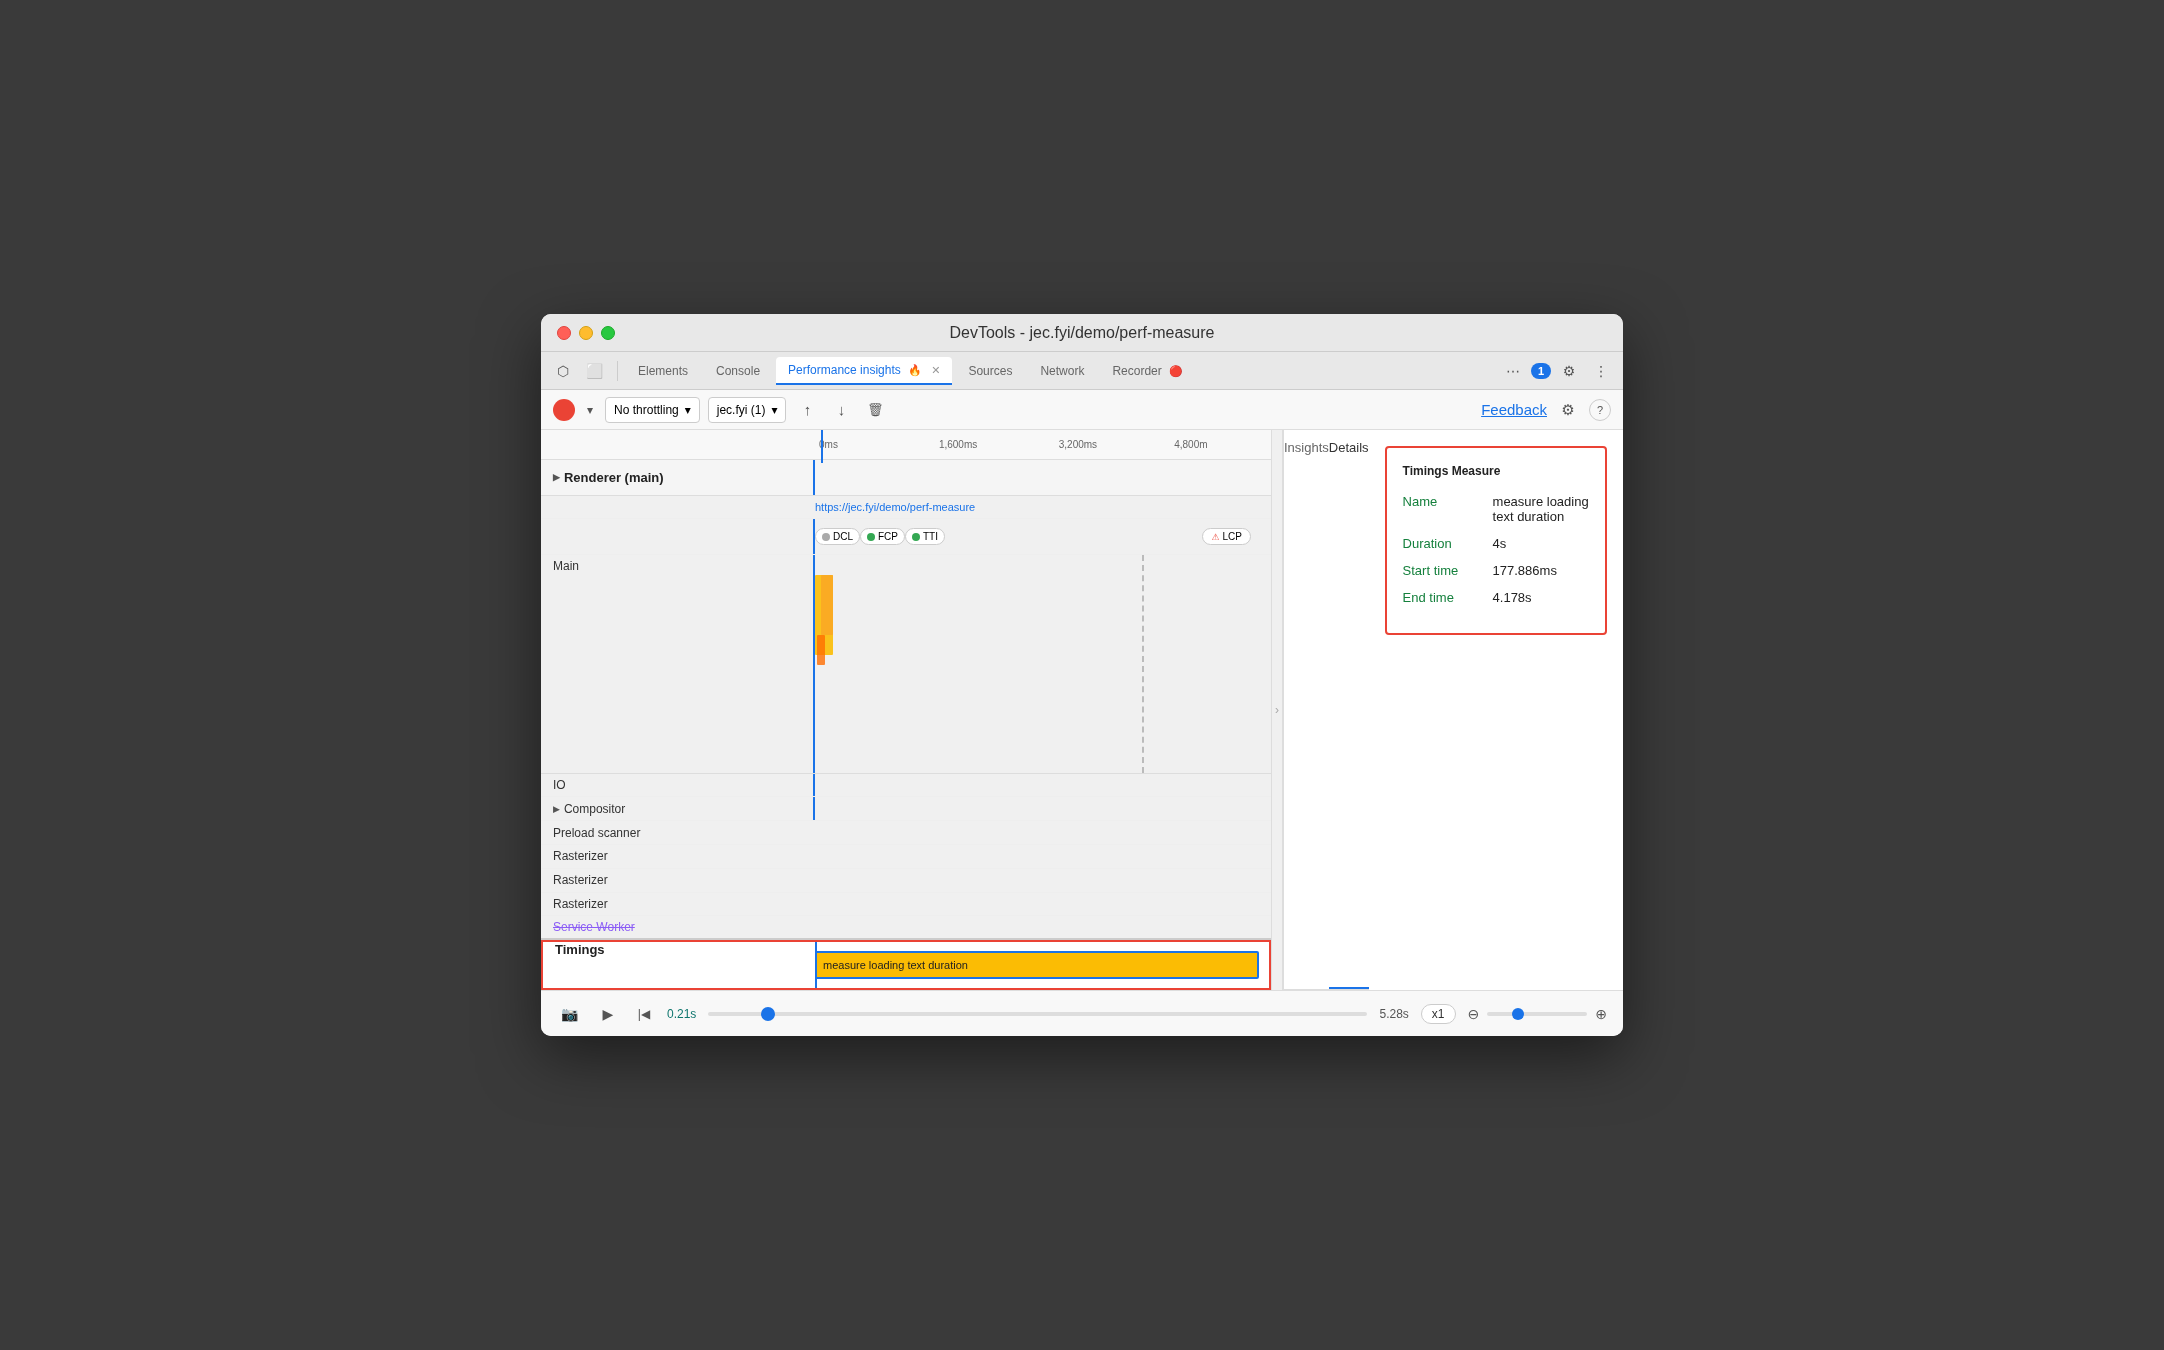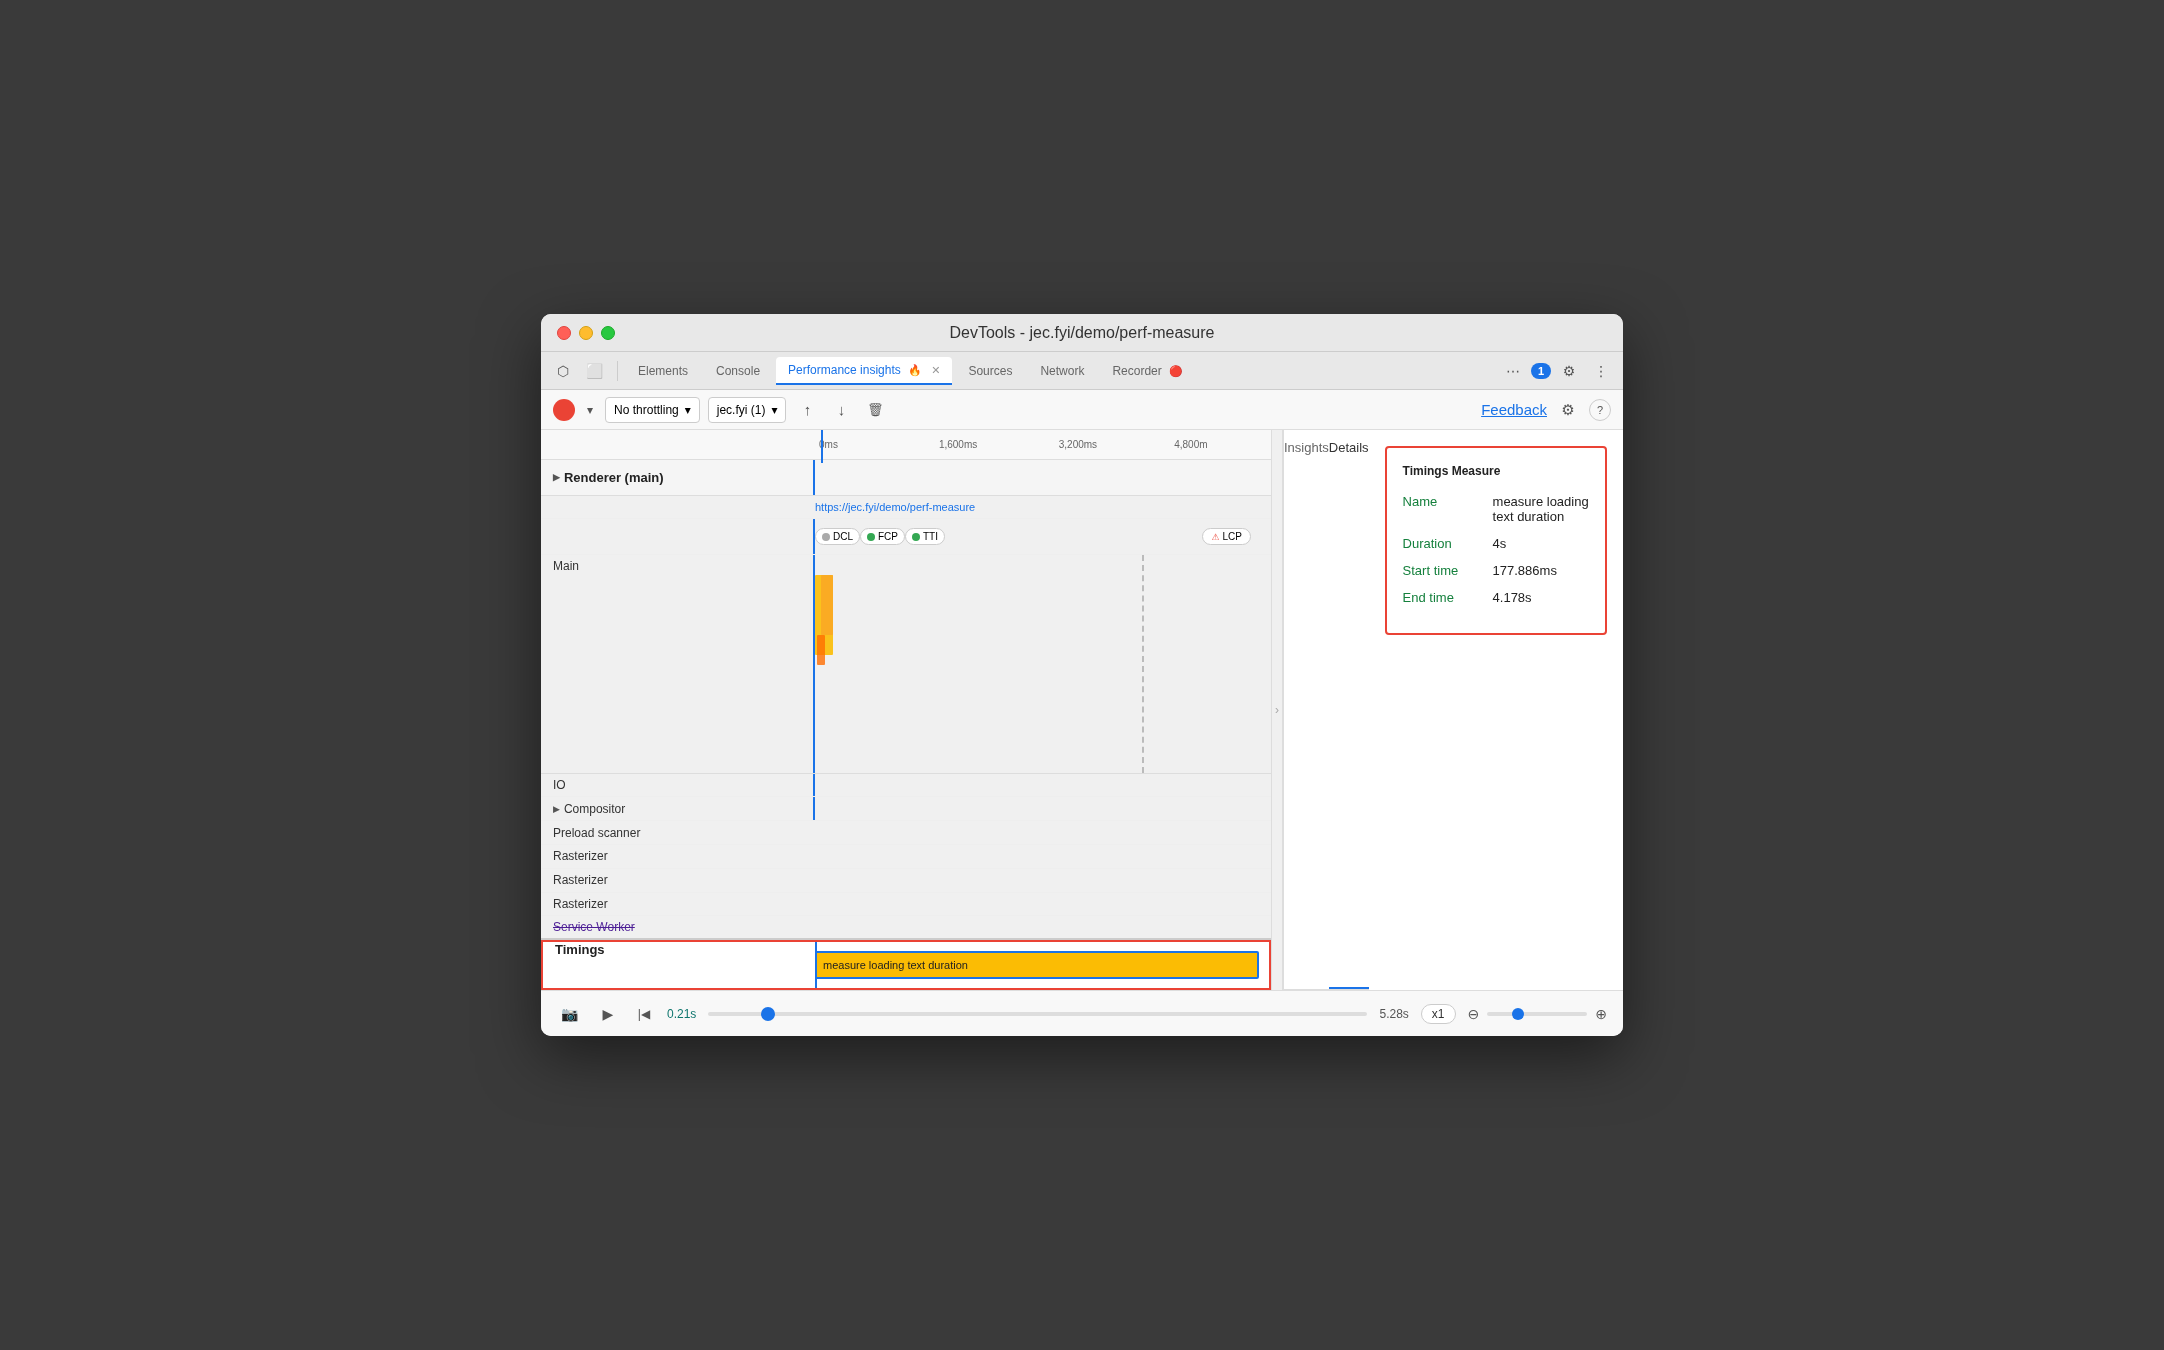--- a/index.html
+++ b/index.html
@@ -657,21 +657,21 @@
 
       <div class="other-track">
         <div class="other-track-label">
           <span>Rasterizer</span>
         </div>
         <div class="other-track-content"></div>
       </div>
 
       <div class="other-track" style="border-bottom:2px solid #ccc;">
         <div class="other-track-label">
-          <span style="text-decoration:line-through;color:#4c1d95;">Service Worker</span>
+          <span style="text-decoration:line-through;color:#8b5cf6;">Service Worker</span>
         </div>
         <div class="other-track-content"></div>
       </div>
 
       <div class="timings-row">
         <div class="timings-label">Timings</div>
         <div class="timings-content">
 
           <div style="position:absolute;left:2px;top:0;bottom:0;width:2px;background:#1a73e8;z-index:10;"></div>
           <div class="timing-bar">

